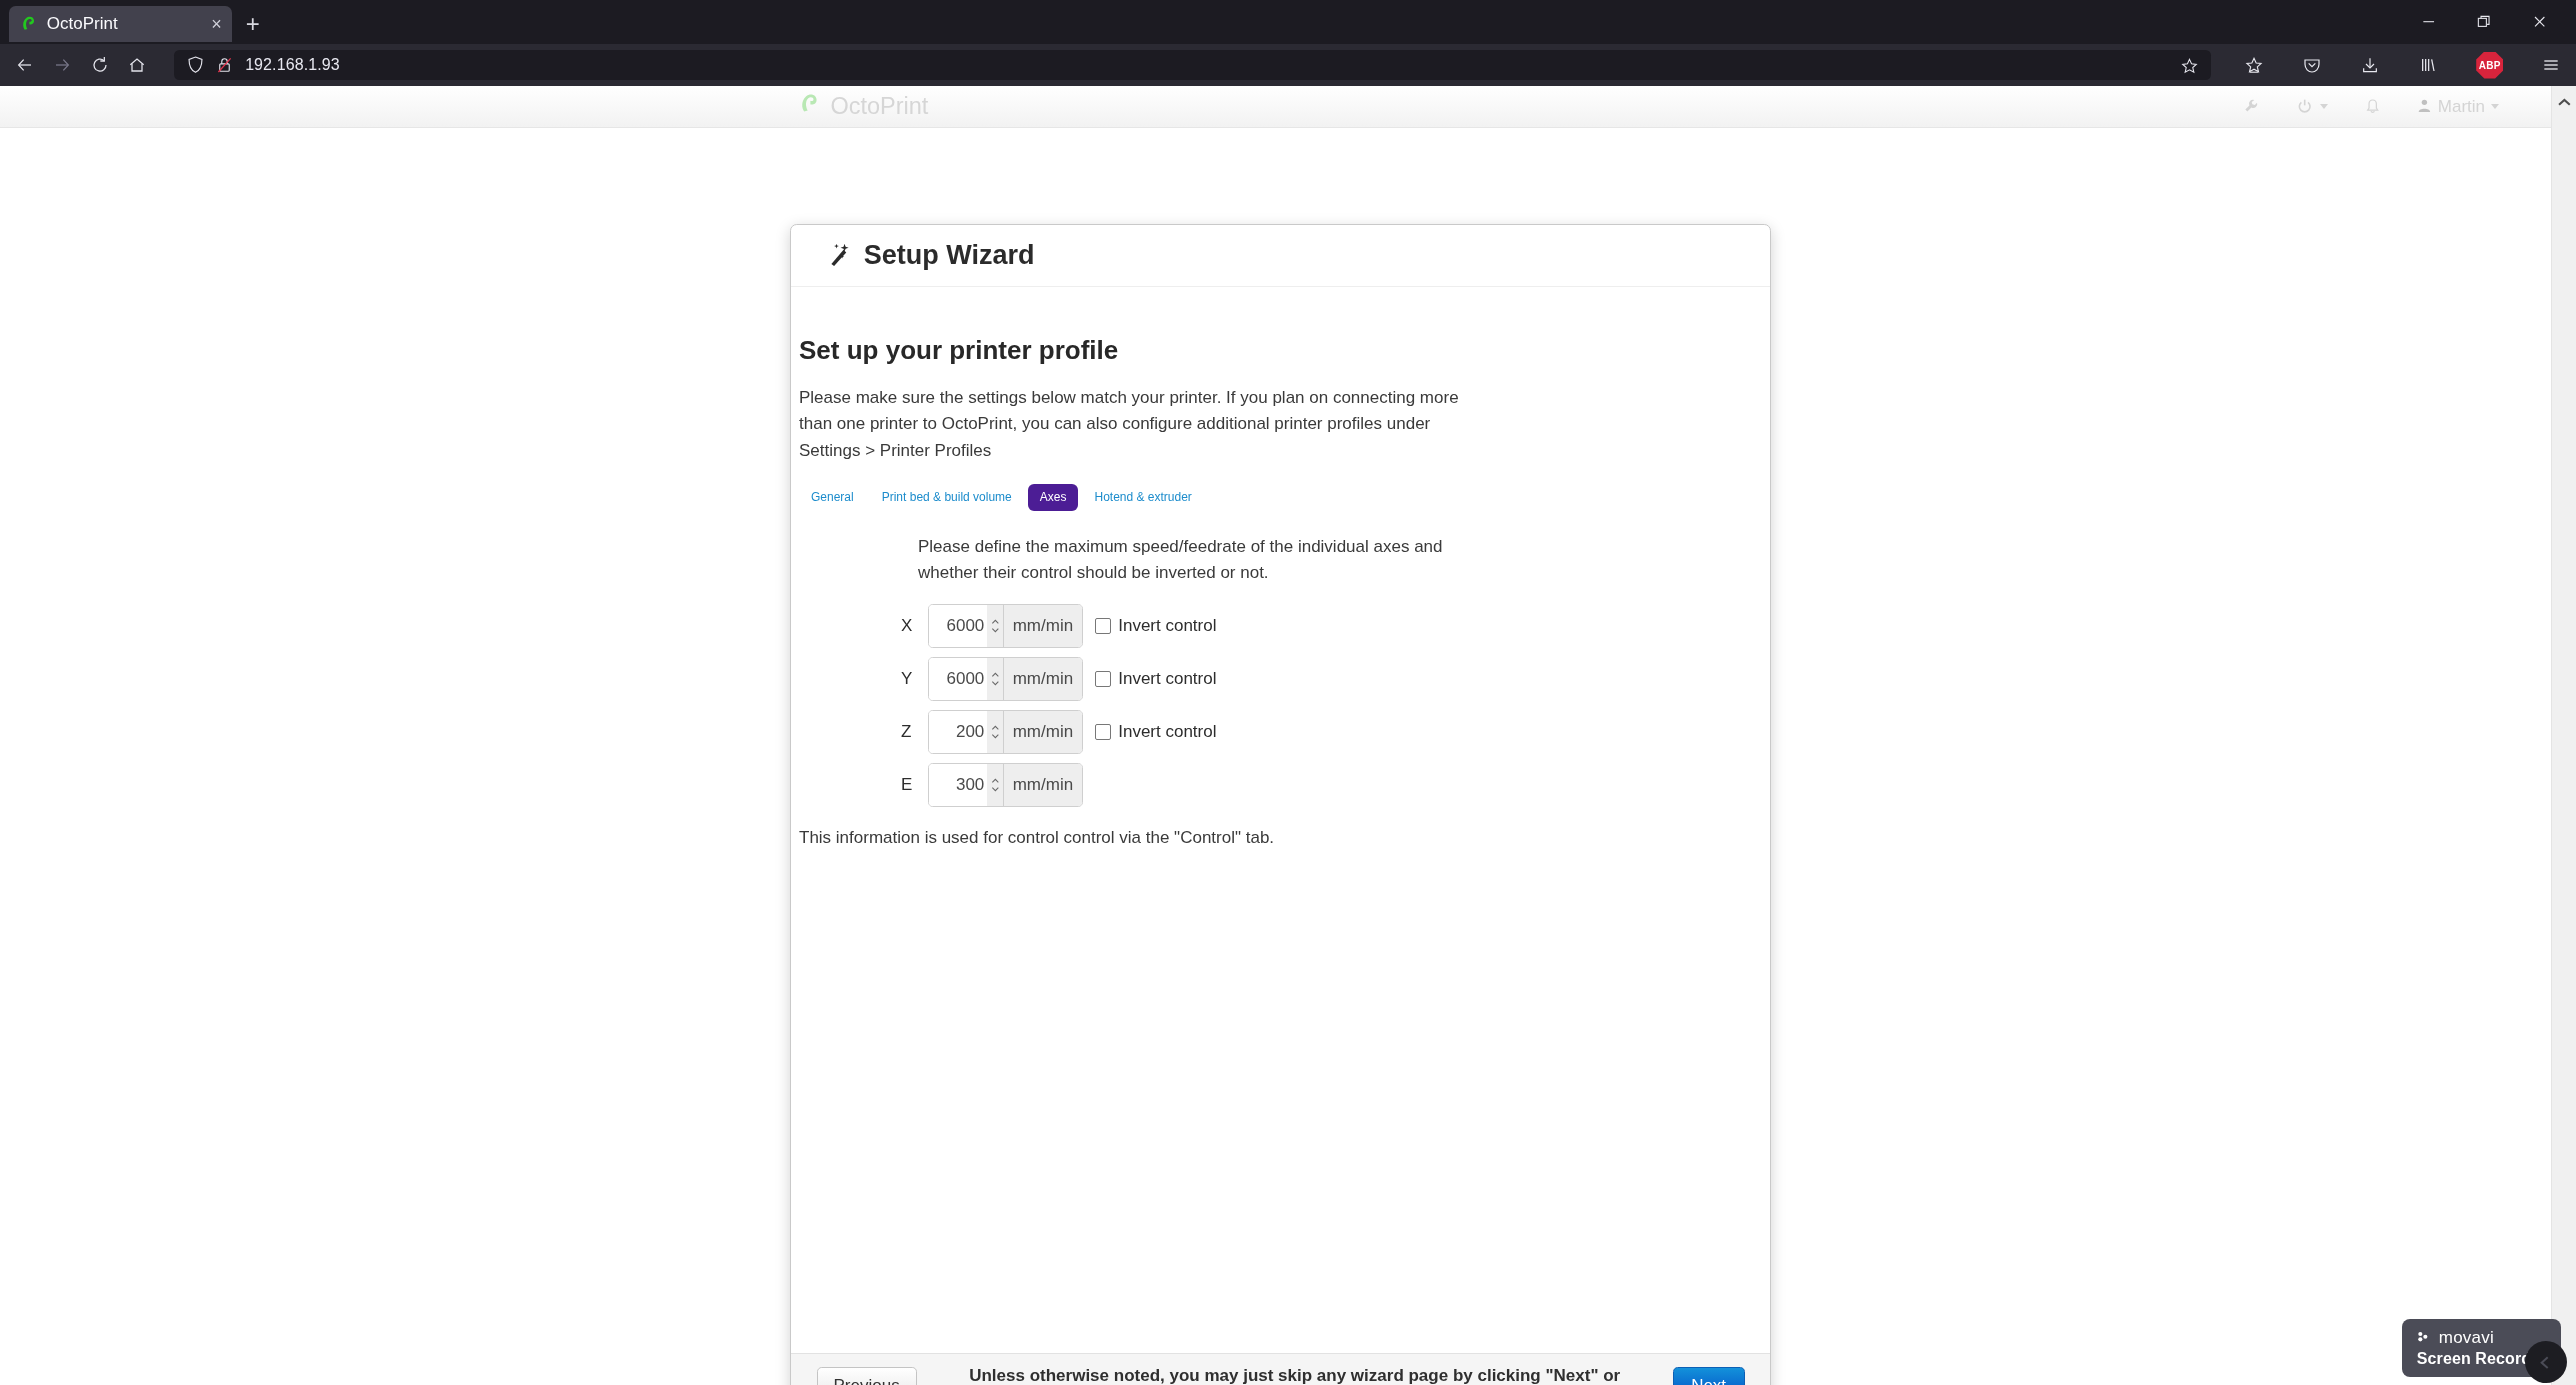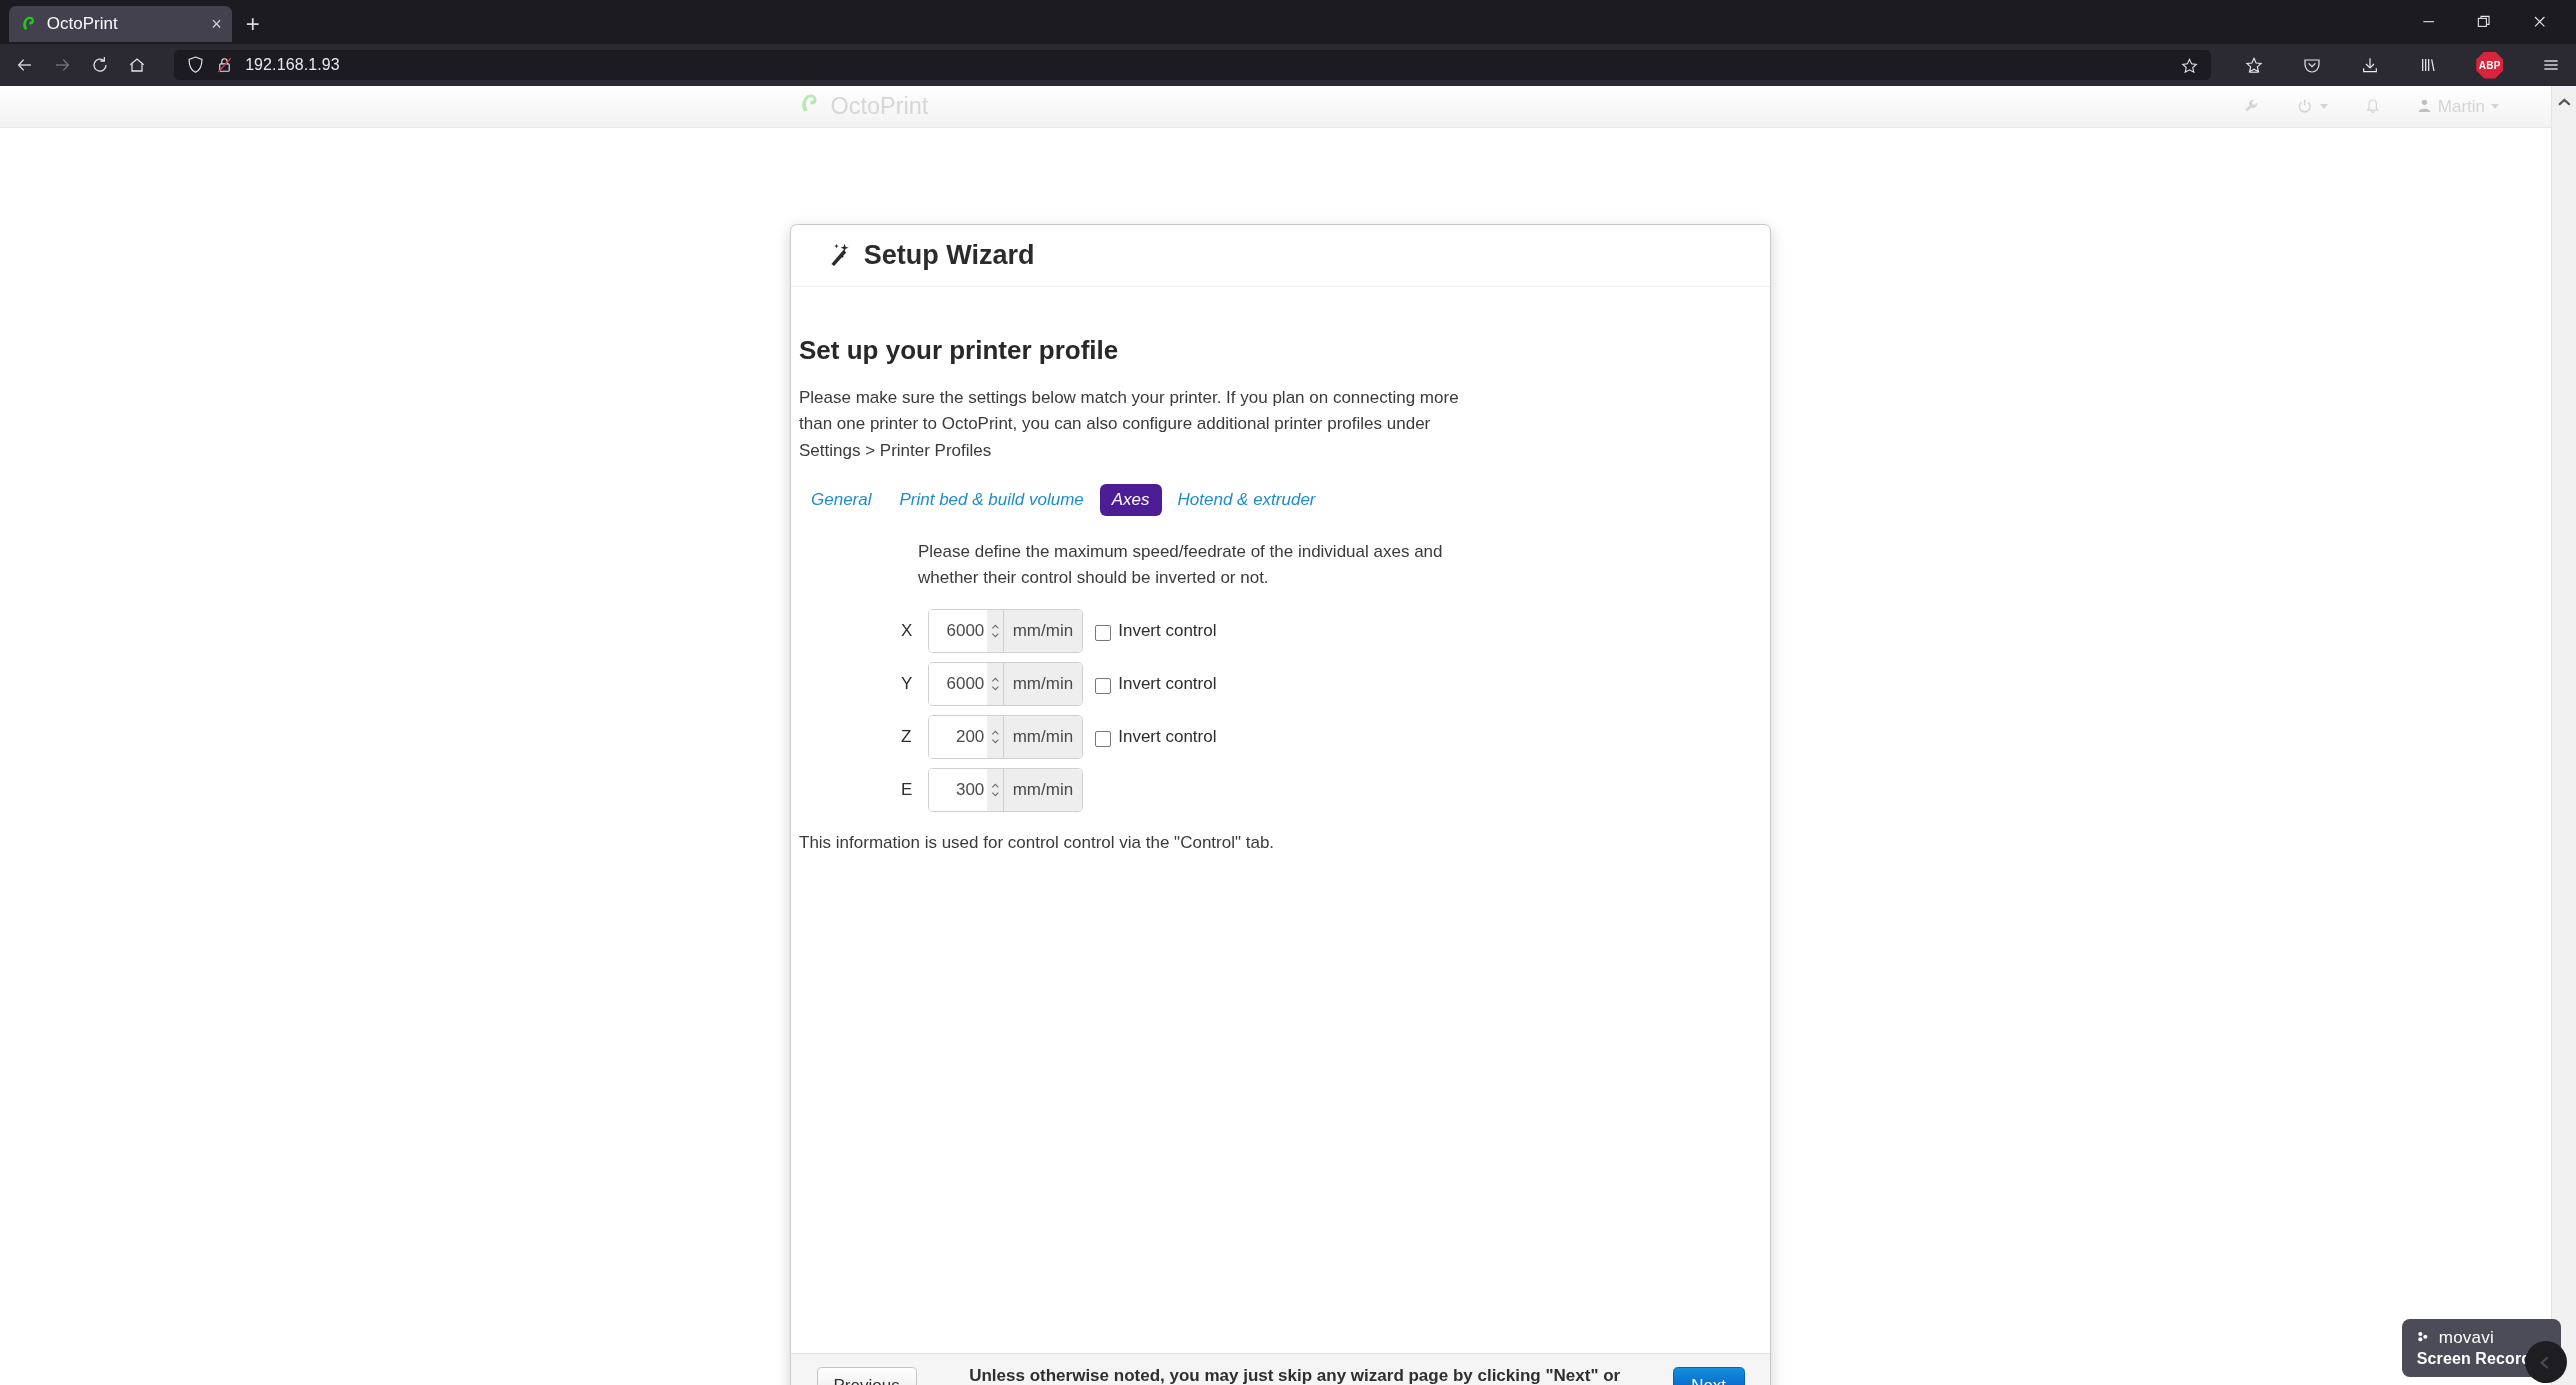--- a/index.html
+++ b/index.html
@@ -132,22 +132,22 @@
     font-size: 26px; font-weight: bold; color: #282828;
     line-height: 1.15; margin-bottom: 19px;
   }
   .wiz-desc {
     font-size: 17px; color: #3a3a3a; line-height: 1.55;
     max-width: 678px; margin-bottom: 20px;
   }
 
   .tabs { display: flex; align-items: center; gap: 4px; margin-bottom: 23px; }
   .tabitem {
-    font-size: 17px; color: #1c8ccc; padding: 7.4px 12px;
-    border-radius: 6px; line-height: 1; font-style: italic;
+    font-size: 12px; color: #1c8ccc; padding: 7.4px 12px;
+    border-radius: 6px; line-height: 1;
   }
   .tabitem.active { background: #4c1d95; color: #fff; }
 
   .axes-note {
     font-size: 17px; color: #3a3a3a; line-height: 1.55;
     margin: 0 0 23px 119px; max-width: 584px;
   }
 
   .axis-row {
     display: flex; align-items: center; gap: 0;
@@ -171,21 +171,21 @@
     display: flex; flex-direction: column;
     align-items: center; justify-content: center; gap: 2px;
     color: #6a6a6a; flex: none;
   }
   .spin-unit {
     background: #eeeeee; border-left: 0.7px solid #cfcfcf;
     display: flex; align-items: center; padding: 0 8.7px;
     font-size: 17px; color: #4a4a4a;
   }
   .invert {
-    display: flex; align-items: flex-end; gap: 7.4px; margin-left: 12px;
+    display: flex; align-items: center; gap: 7.4px; margin-left: 12px;
   }
   .cbox {
     width: 16px; height: 16px; border: 1.3px solid #777; border-radius: 2px;
     background: #fff; flex: none;
   }
   .invert-label { font-size: 17px; color: #2d2d2d; }
   .footer-note {
     font-size: 17px; color: #3a3a3a; margin: 25.5px 0 0 0;
   }
 

